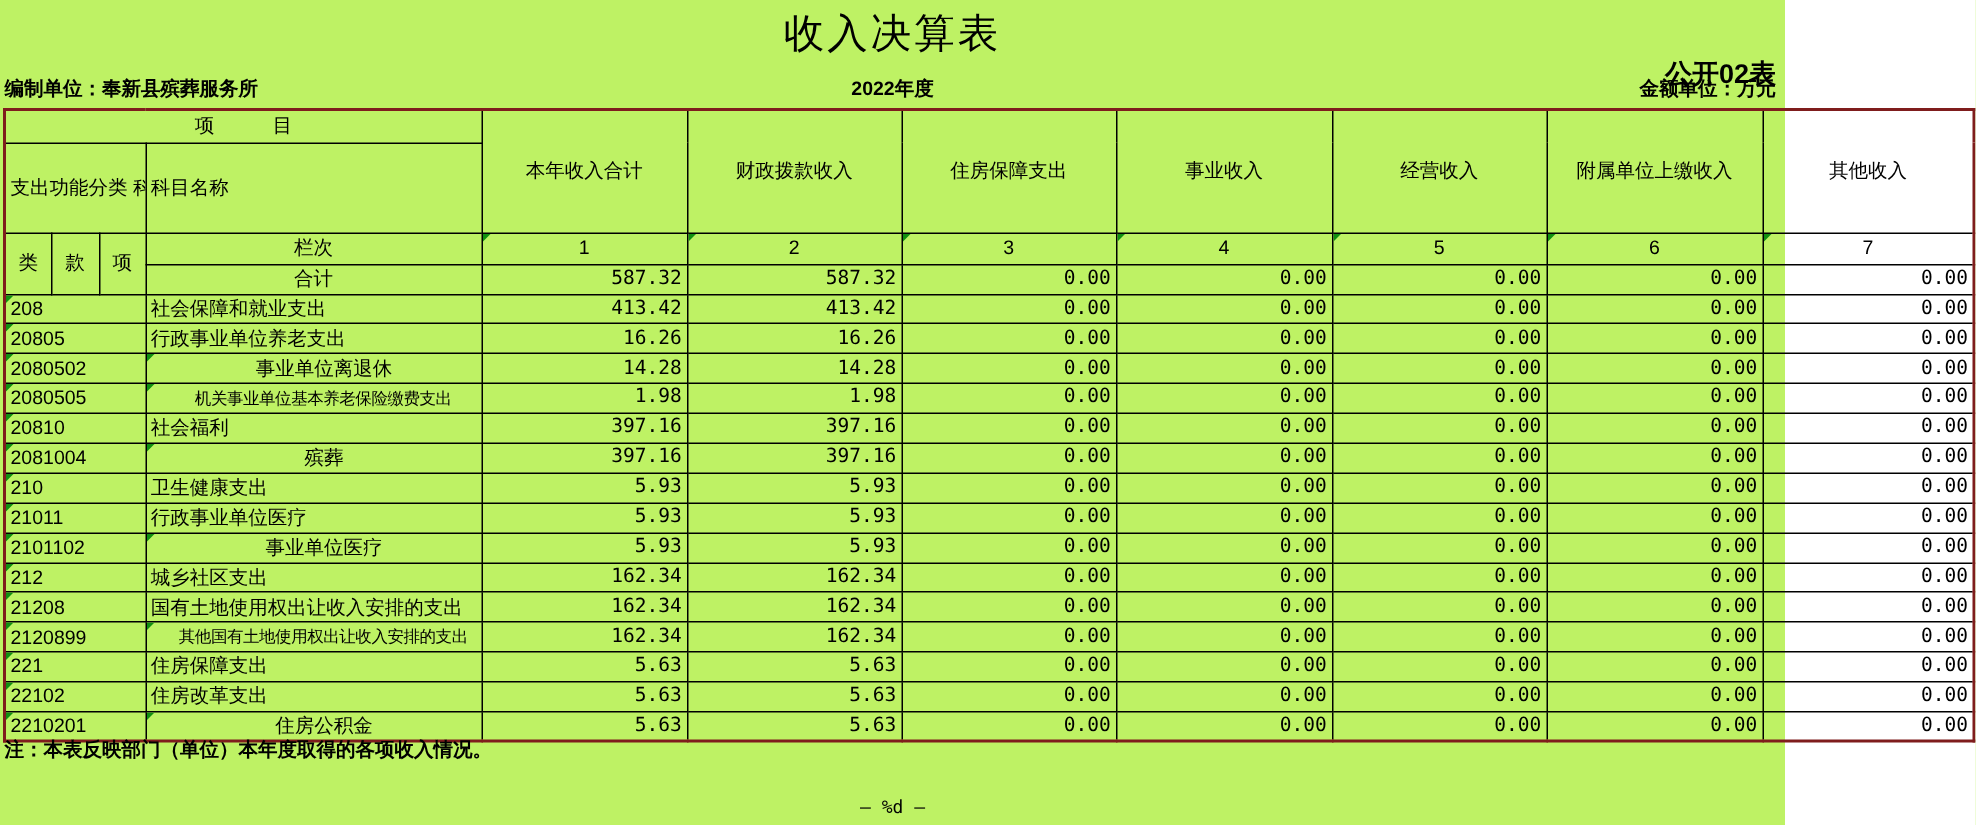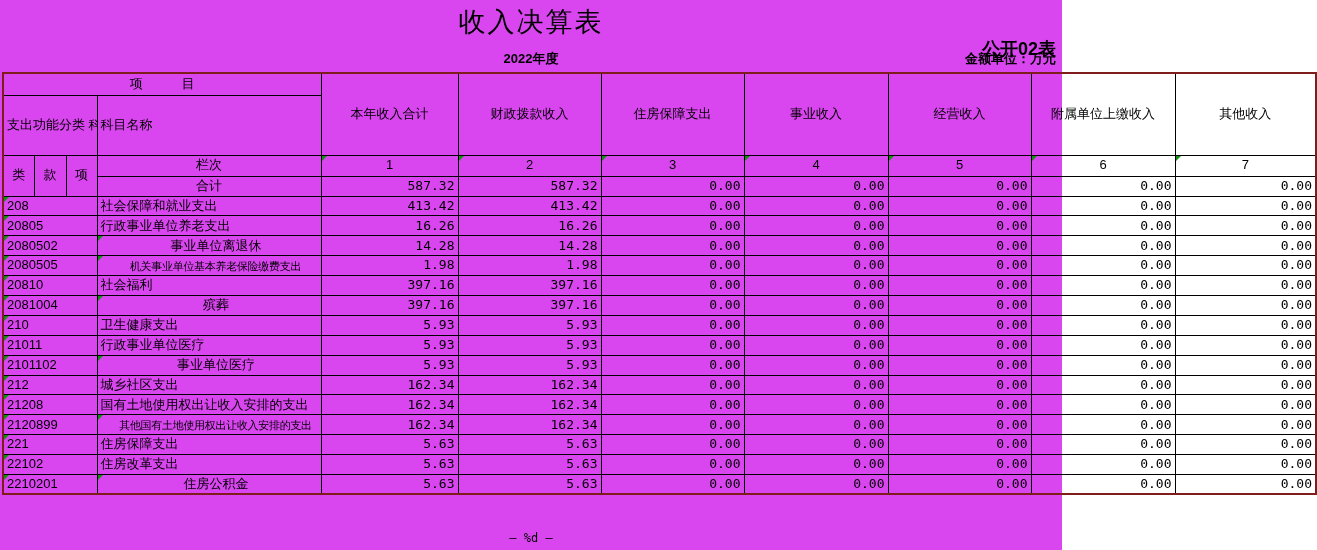--- a/index.html
+++ b/index.html
@@ -1,17 +1,17 @@
 <!DOCTYPE html>
 <html><head>
 <meta charset="utf-8">
 <style>
   html,body { margin:0; padding:0; background:#fff; }
   .sheet {
-    position:relative; width:1062px; height:550px; background:#d946ef;
+    position:relative; width:1190px; height:550px; background:#bef264;
     font-family:"Liberation Sans", sans-serif; color:#000;
   }
   .page-title {
     position:absolute; top:4px; left:0; width:100%; text-align:center;
     font-family:"DejaVu Serif", serif; font-size:27px; letter-spacing:2px;
   }
   .form-code {
     position:absolute; top:37px; right:6px; font-size:18px; font-weight:bold;
   }
   .meta-row { position:absolute; top:50px; left:0; width:100%; height:16px; font-size:13px; font-weight:bold; }
@@ -62,20 +62,21 @@
 </head>
 <body>
 
 <div class="sheet">
 
   <div class="page-title">收入决算表</div>
   <div class="form-code">公开02表</div>
 
   <div class="meta-row">
     <span class="meta-center">2022年度</span>
+    <span class="meta-left">编制单位：奉新县殡葬服务所</span>
     <span class="meta-right">金额单位：万元</span>
   </div>
 
   <table class="grid">
     <colgroup>
       <col style="width:31px">
         <col style="width:32px">
         <col style="width:31px">
       <col style="width:224px">
       <col style="width:137px">
@@ -286,15 +287,16 @@
           <td class="v"><span>5.63</span></td>
           <td class="v"><span>0.00</span></td>
           <td class="v"><span>0.00</span></td>
           <td class="v"><span>0.00</span></td>
           <td class="v"><span>0.00</span></td>
           <td class="v"><span>0.00</span></td>
         </tr>
       </tbody>
   </table>
 
+  <div class="footnote">注：本表反映部门（单位）本年度取得的各项收入情况。</div>
   <div class="page-number">— %d —</div>
 
 </div>
 
 </body></html>

